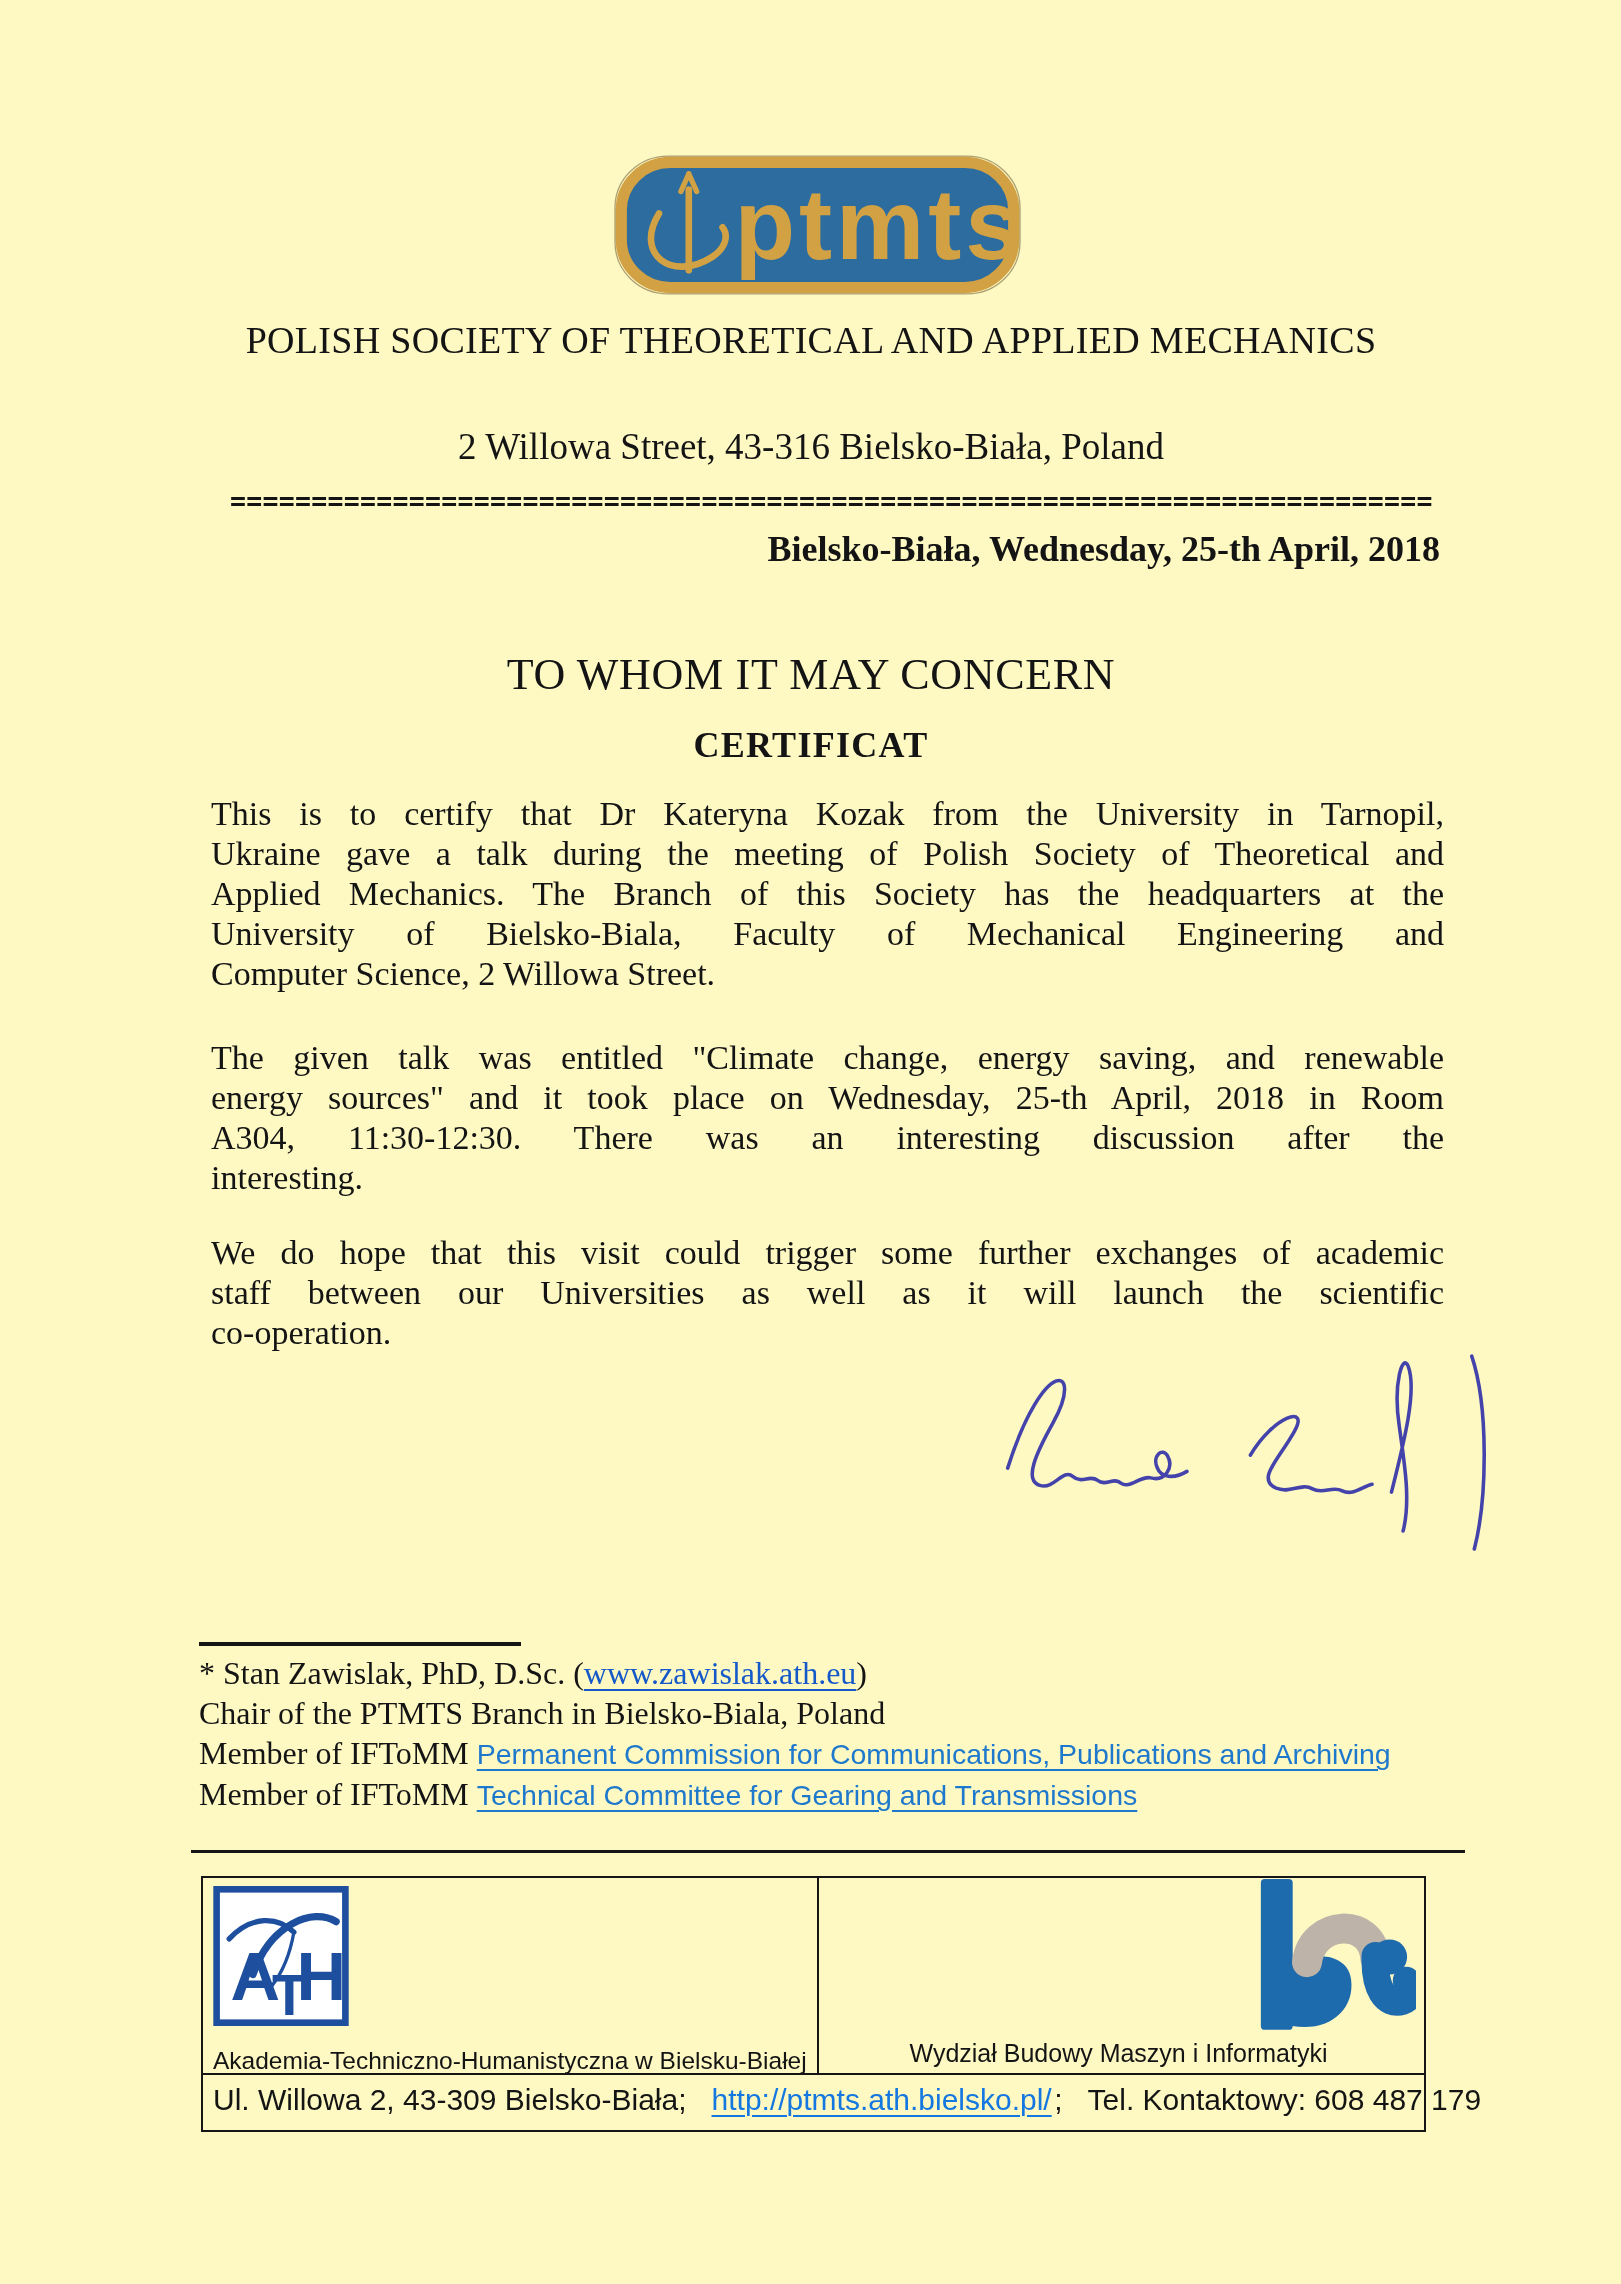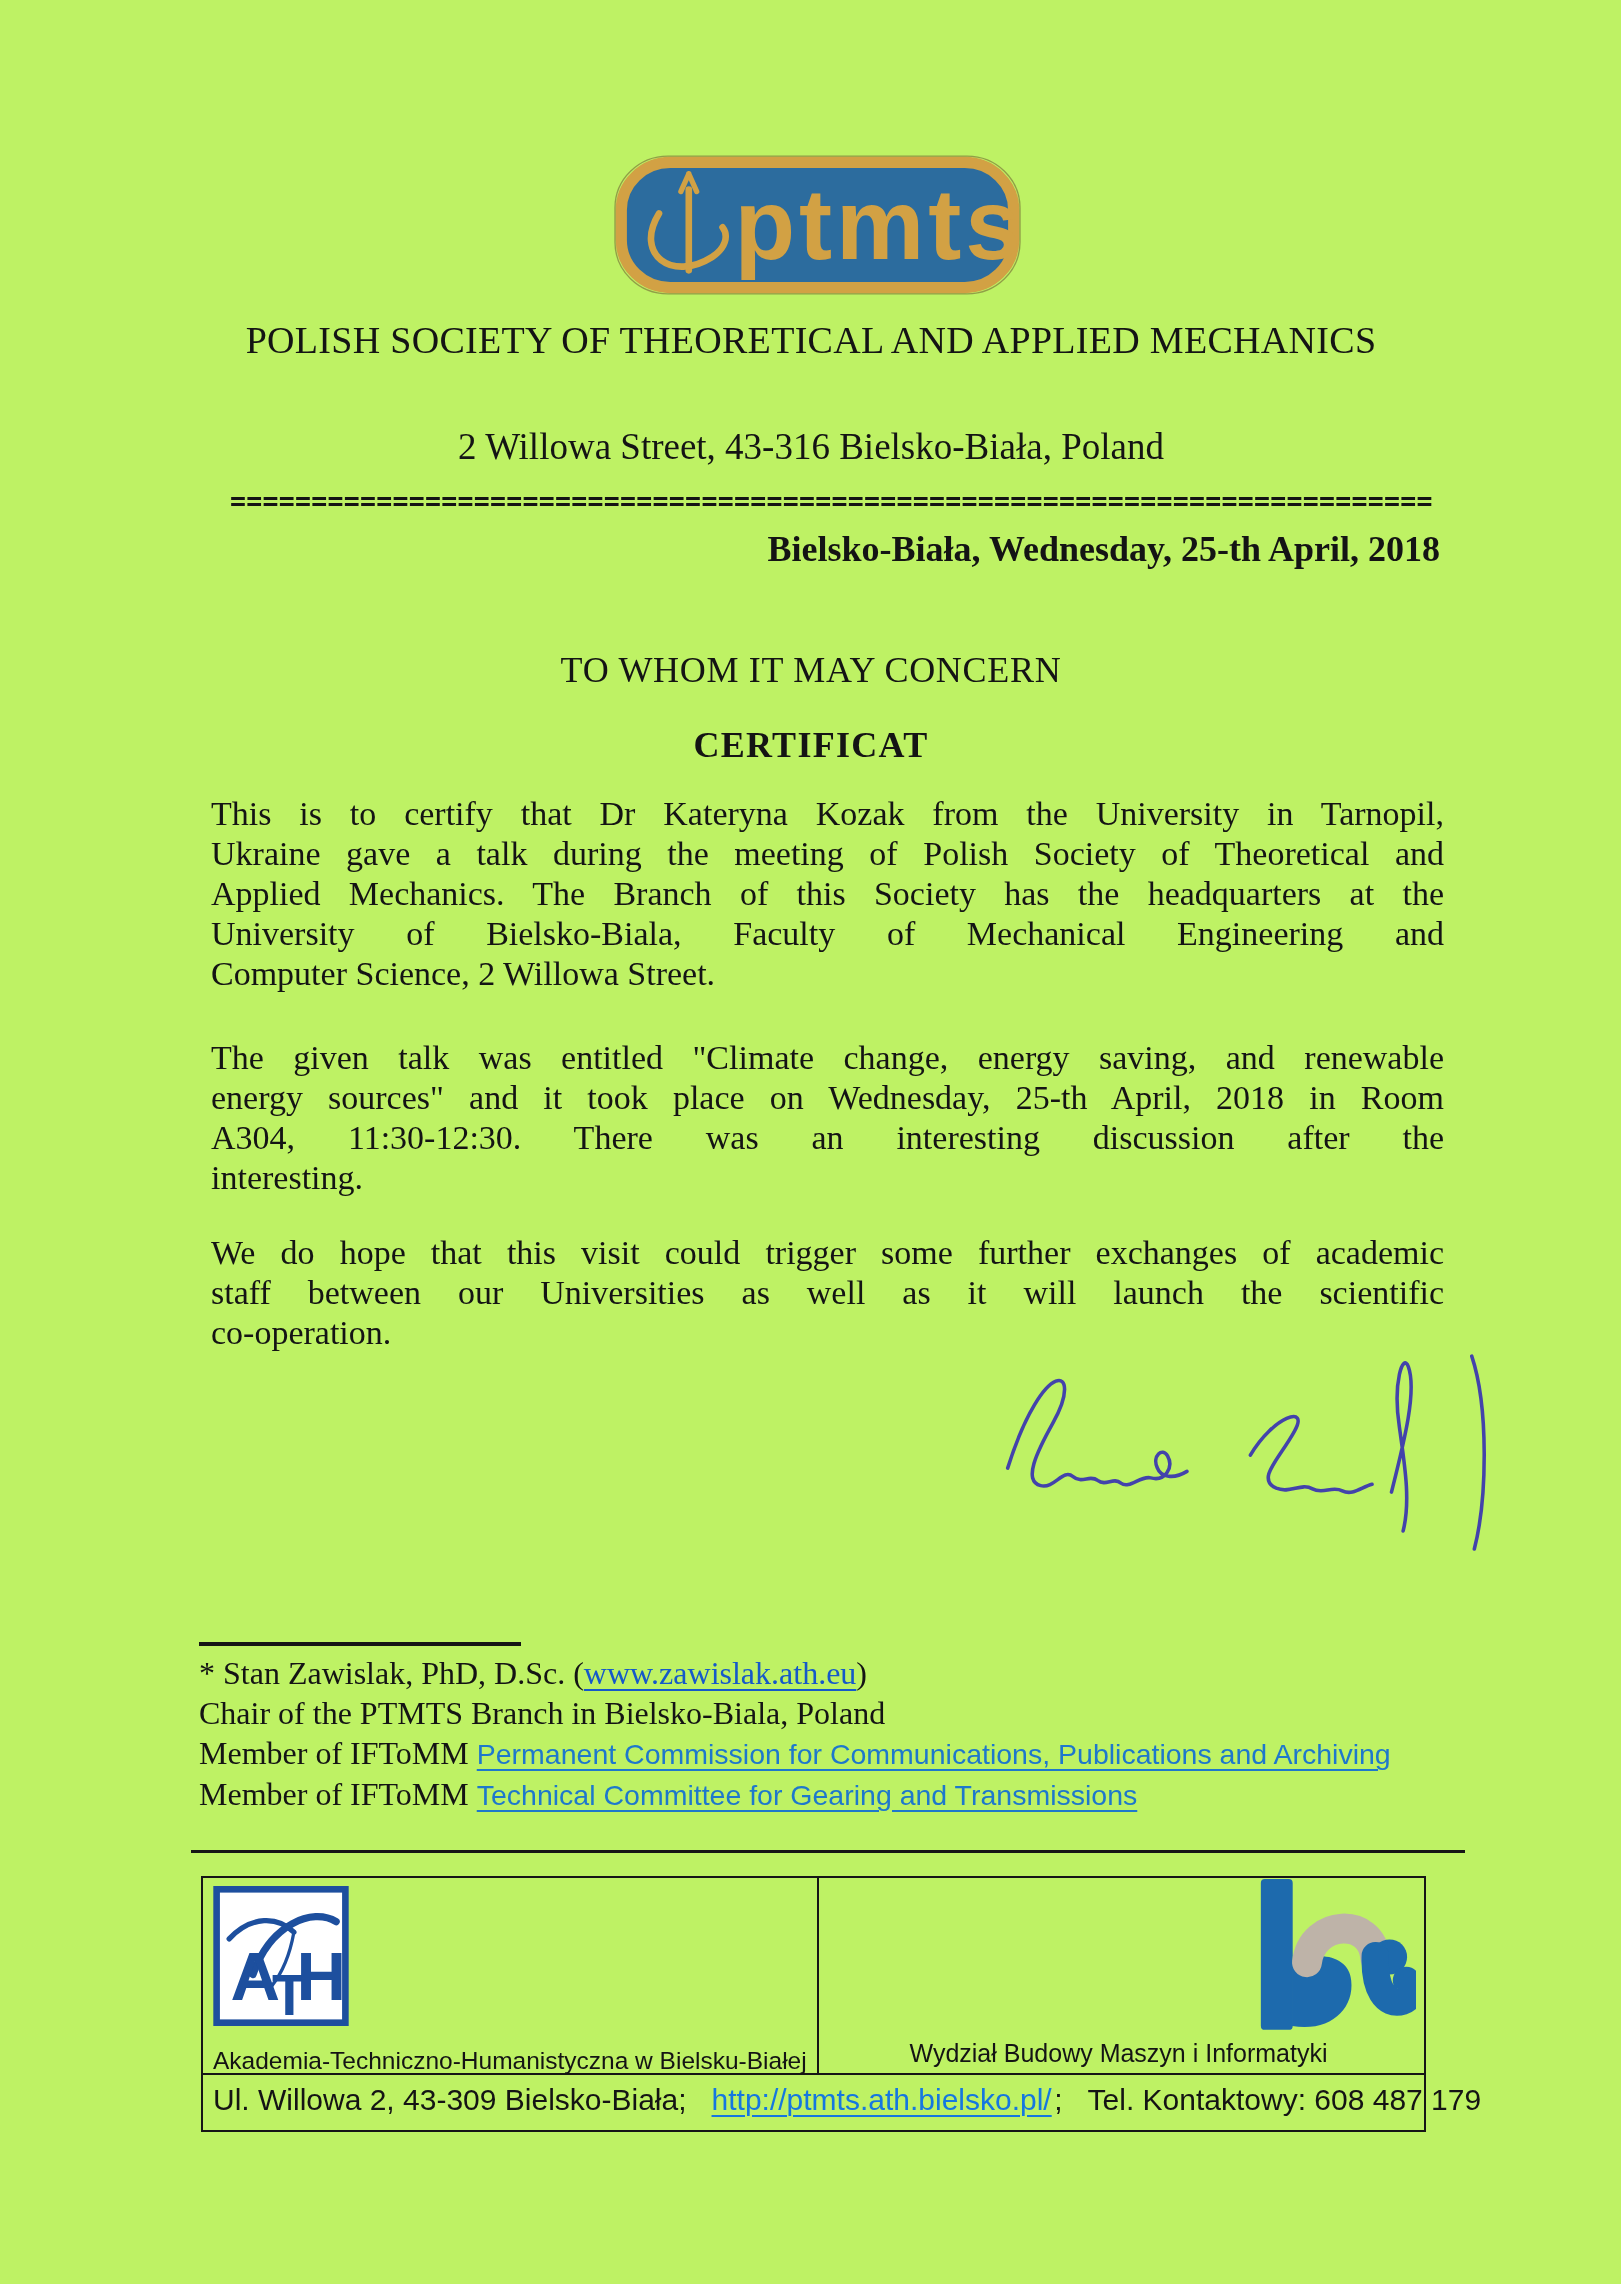--- a/index.html
+++ b/index.html
@@ -1,32 +1,32 @@
 <!DOCTYPE html>
 <html style="font-size:10.6px"><head>
 <meta charset="utf-8">
 <style>
   html,body { margin:0; padding:0; background:#9a9a9a; }
   .page {
     position:relative; width:1622px; height:2284px;
-    background:#bef264; margin:0 auto; overflow:hidden;
+    background:#fef9c3; margin:0 auto; overflow:hidden;
     font-family:"Liberation Serif", serif; color:#141414;
   }
   .abs { position:absolute; }
 
   
   .ptmts-logo { left:614px; top:155px; width:407px; height:140px; }
   .org     { left:0; top:318px; width:100%; text-align:center; font-size:38px; letter-spacing:0.3px; white-space:nowrap; }
   .branch  { left:0; top:369px; width:100%; text-align:center; font-size:37px; }
   .hq-addr { left:0; top:425px; width:100%; text-align:center; font-size:37px; }
   .equals  { left:230px; top:485px; width:1215px; font-family:"DejaVu Sans Mono", monospace;
              font-weight:bold; font-size:26.5px; letter-spacing:0.3px; white-space:nowrap; overflow:hidden; }
   .dateline{ top:528px; right:182px; font-size:36px;font-weight:bold; }
 
-  .salutation { left:0; top:649px; width:100%; text-align:center; font-size:36px; letter-spacing:0.7px; }
+  .salutation { left:0; top:649px; width:100%; text-align:center; font-size:44px; letter-spacing:0.7px; }
   .doc-title  { left:0; top:724px; width:100%; text-align:center; font-size:36px; font-weight:bold; letter-spacing:1.3px; }
 
   
   .para { left:211px; width:1233px; font-size:34px; line-height:40px; }
   .para-1 { top:794px; } .para-2 { top:1038px; } .para-3 { top:1233px; }
   .jline { text-align:justify; text-align-last:justify; }
   .jlast { text-align-last:left; }
 
   
   .sig-svg  { left:940px; top:1329px; width:569px; height:233px; }

